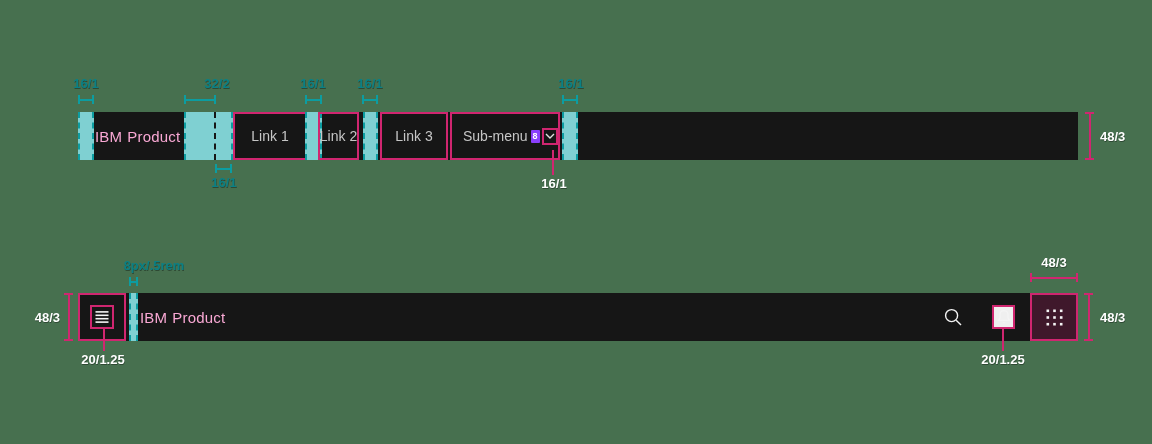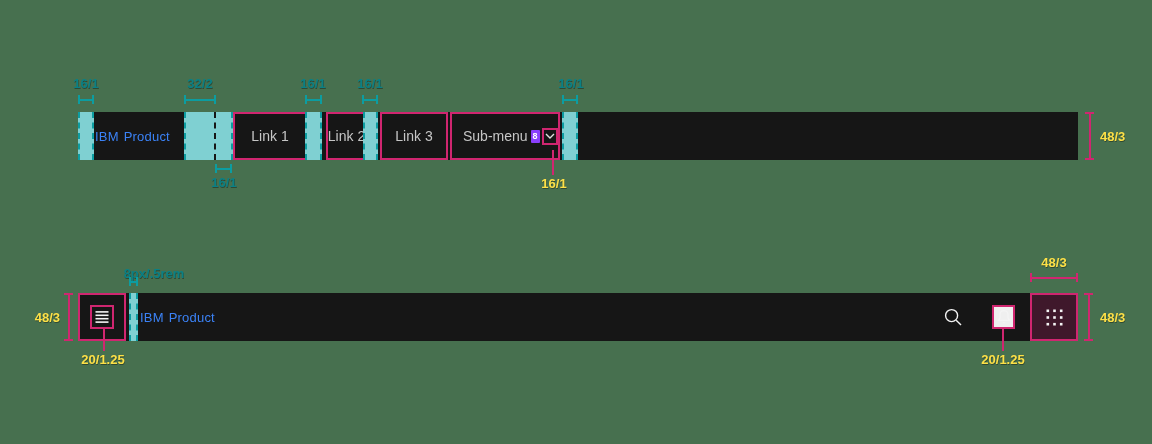--- a/index.html
+++ b/index.html
@@ -6,21 +6,21 @@
   html,body { width:1152px; height:444px; }
   body { font-family: "Liberation Sans", sans-serif; }
   #stage { position:relative; width:1152px; height:444px; background:#47704F; overflow:hidden; }
 
   
   .bar { position:absolute; left:78px; width:1000px; height:48px; background:#161616; }
   #top-bar { top:112px; }
   #bottom-bar { top:293px; }
 
   .brand { position:absolute; top:0; height:100%; display:flex; align-items:center;
-           color:#3b82f6; font-size:13px; letter-spacing:.2px; white-space:nowrap; }
+           color:#f9a8d4; font-size:15px; letter-spacing:.2px; white-space:nowrap; }
   .brand .bold { font-weight:400; margin-left:5px; }
 
   
   .ts { position:absolute; top:0; bottom:0; background:#7FD0D2;
         border-left:2px dashed #0C9DA1; border-right:2px dashed #0C9DA1; }
   .ts.no-left { border-left:none; }
   .ts.dark-right { border-right:2px dashed #161616; }
 
   
   .navbox { position:absolute; top:0; bottom:0; border:2px solid #D02670;
@@ -31,21 +31,21 @@
   .badge8 { display:inline-block; min-width:9px; height:13px; margin-left:3px;
             background:#8A3FFC; color:#ffffff; font-size:9px; font-weight:700;
             line-height:13px; text-align:center; border-radius:1px; }
   .chevbox { width:18px; height:17px; margin-left:2px; border:2px solid #D02670;
              display:flex; align-items:center; justify-content:center; }
 
   
   .lbl { position:absolute; font-weight:700; font-size:13px; text-align:center;
          text-shadow:0.5px 0.5px 0 rgba(0,0,0,0.35); white-space:nowrap; }
   .lbl.teal { color:#0A8085; }
-  .lbl.pink { color:#fde047; }
+  .lbl.pink { color:#ffffff; }
   .lbl.right { text-align:right; }
   .lbl.left  { text-align:left; }
 
   
   .hb { position:absolute; height:9px; border-left:2px solid; border-right:2px solid;
         background-repeat:no-repeat; background-position:center; background-size:100% 2px; }
   .hb.teal { border-color:#0C9DA1; background-image:linear-gradient(#0C9DA1,#0C9DA1); }
   .hb.pink { border-color:#D02670; background-image:linear-gradient(#D02670,#D02670); }
   .vb { position:absolute; width:9px; border-top:2px solid; border-bottom:2px solid;
         background-repeat:no-repeat; background-position:center; background-size:2px 100%; }
@@ -66,21 +66,21 @@
   .switcher { position:absolute; left:952px; top:0; width:48px; height:48px;
               background:#3F182B; border:2px solid #D02670;
               display:flex; align-items:center; justify-content:center; cursor:pointer; }
 </style>
 </head>
 <body>
 
 <div id="stage">
 
   <div class="lbl teal" style="left:56px; top:76px; width:60px;">16/1</div>
-  <div class="lbl teal" style="left:170px; top:76px; width:60px;">32/2</div>
+  <div class="lbl teal" style="left:187px; top:76px; width:60px;">32/2</div>
   <div class="lbl teal" style="left:283px; top:76px; width:60px;">16/1</div>
   <div class="lbl teal" style="left:340px; top:76px; width:60px;">16/1</div>
   <div class="lbl teal" style="left:541px; top:76px; width:60px;">16/1</div>
 
   <div class="hb teal" style="left:78px;  top:95px; width:16px;"></div>
   <div class="hb teal" style="left:184px; top:95px; width:32px;"></div>
   <div class="hb teal" style="left:305px; top:95px; width:17px;"></div>
   <div class="hb teal" style="left:362px; top:95px; width:16px;"></div>
   <div class="hb teal" style="left:562px; top:95px; width:16px;"></div>
 
@@ -92,21 +92,21 @@
       <span class="bold">Product</span>
     </div>
 
     <div class="ts dark-right" style="left:106px; width:32px;"></div>
     <div class="ts no-left" style="left:138px; width:17px;"></div>
 
     <a class="navbox" style="left:155px; width:74px;">
       <span>Link 1</span>
     </a>
     <div class="ts" style="left:227px; width:17px;"></div>
-    <a class="navbox" style="left:248px; width:41px;">
+    <a class="navbox" style="left:240px; width:41px;">
       <span>Link 2</span>
     </a>
     <div class="ts" style="left:285px; width:15px;"></div>
     <a class="navbox" style="left:302px; width:68px;justify-content:center;">
       <span>Link 3</span>
     </a>
 
     <a class="navbox submenu" style="left:372px; width:110px;">
       <span>Sub-menu</span>
       <span class="badge8">8</span>
@@ -122,21 +122,21 @@
 
   <div class="hb teal" style="left:215px; top:164px; width:17px;"></div>
   <div class="lbl teal" style="left:194px; top:175px; width:60px;">16/1</div>
 
   <div class="pline" style="left:552px; top:150px; height:25px;"></div>
   <div class="lbl pink" style="left:524px; top:176px; width:60px;">16/1</div>
 
   <div class="vb pink" style="left:1085px; top:112px; height:48px;"></div>
   <div class="lbl pink left" style="left:1100px; top:129px; width:44px;">48/3</div>
 
-  <div class="lbl teal" style="left:108px; top:258px; width:92px;margin-top:8px;">8px/.5rem</div>
+  <div class="lbl teal" style="left:108px; top:258px; width:92px;">8px/.5rem</div>
   <div class="hb teal" style="left:129px; top:277px; width:9px;"></div>
 
   <div class="lbl pink" style="left:1014px; top:255px; width:80px;">48/3</div>
   <div class="hb pink" style="left:1030px; top:273px; width:48px;"></div>
 
   <div class="vb pink" style="left:64px; top:293px; height:48px;"></div>
   <div class="lbl pink right" style="left:20px; top:310px; width:40px;">48/3</div>
 
   <header class="bar" id="bottom-bar">
 

